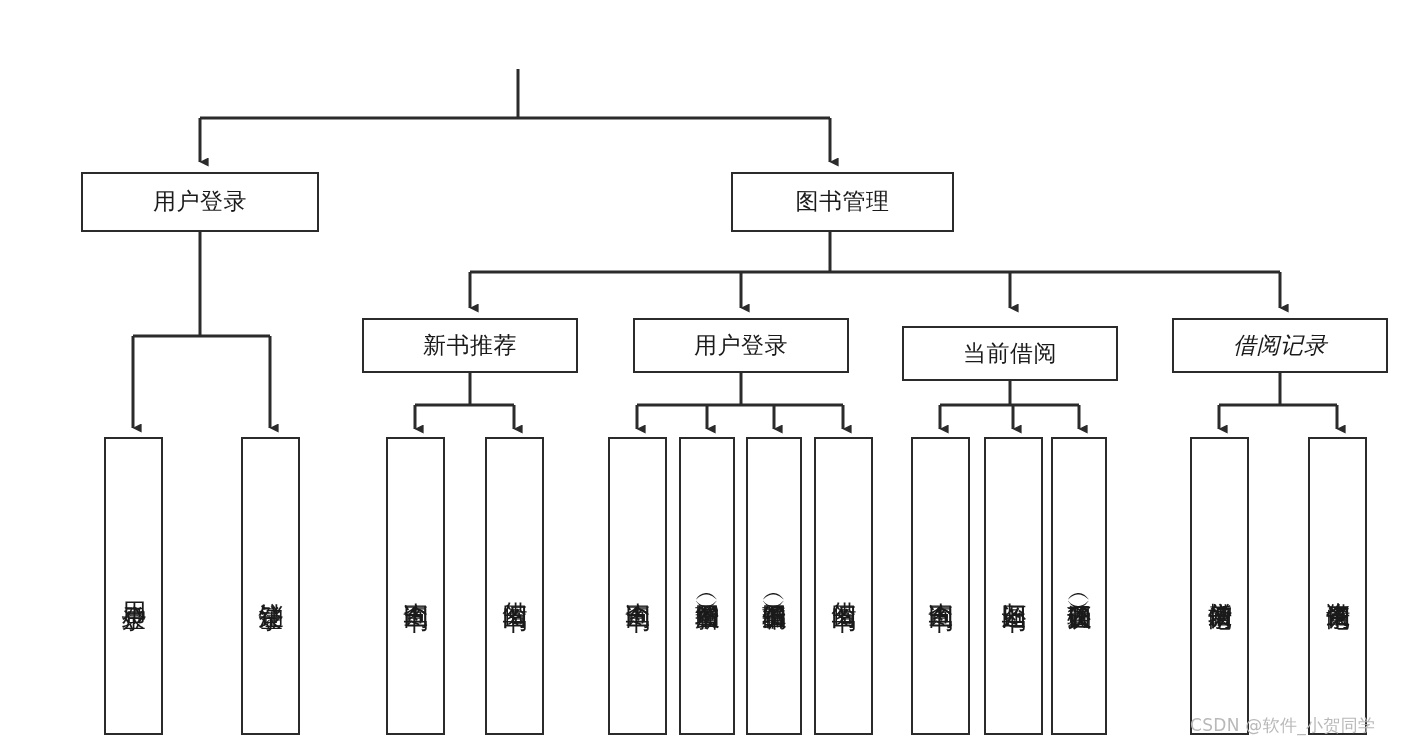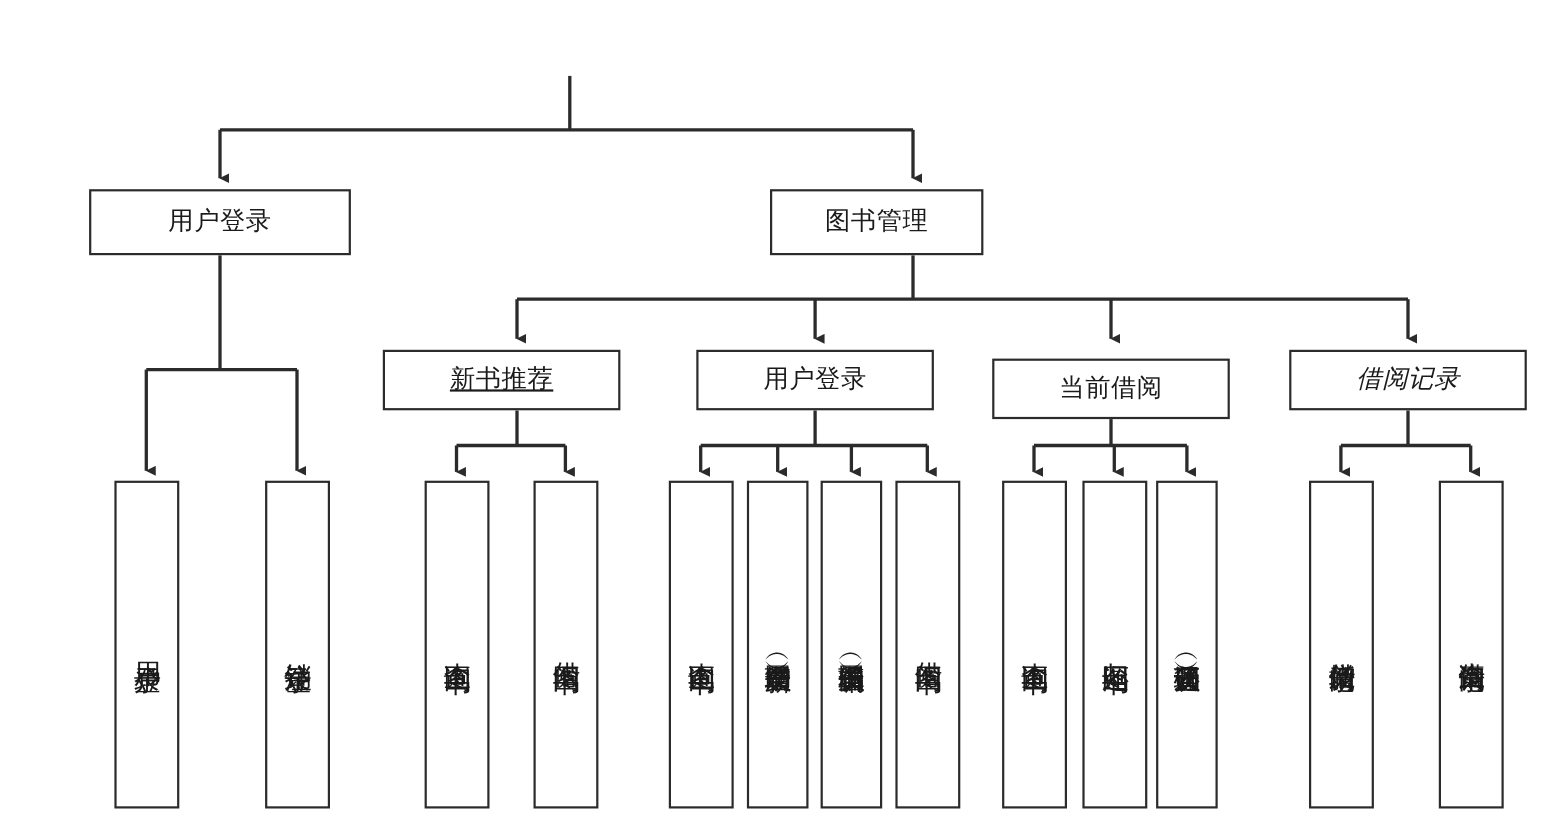--- a/index.html
+++ b/index.html
@@ -112,23 +112,23 @@
       <path d="M 1280,373 L 1280,405"></path>
       <path d="M 1219,405 L 1337,405"></path>
       <path d="M 1219,405 L 1219,429" marker-end="url(#arrowhead)"></path>
       <path d="M 1337,405 L 1337,429" marker-end="url(#arrowhead)"></path>
     </g>
   </svg>
 
 
   <div class="node node-h" style="left:81px; top:172px; width:238px; height:60px;">用户登录</div>
 
-  <div class="node node-h" style="left:700px; top:172px; width:194px; height:60px;">图书管理</div>
+  <div class="node node-h" style="left:731px; top:172px; width:223px; height:60px;">图书管理</div>
 
-  <div class="node node-h" style="left:348px; top:318px; width:216px; height:55px;text-decoration:underline;">新书推荐</div>
+  <div class="node node-h" style="left:362px; top:318px; width:216px; height:55px;">新书推荐</div>
 
   <div class="node node-h" style="left:633px; top:318px; width:216px; height:55px;">用户登录</div>
 
   <div class="node node-h" style="left:902px; top:326px; width:216px; height:55px;">当前借阅</div>
 
   <div class="node node-h" style="left:1172px; top:318px; width:216px; height:55px;font-style:italic;">借阅记录</div>
 
   <div class="node node-v" style="left:104px; top:437px; width:59px; height:298px;">用户登录</div>
 
   <div class="node node-v" style="left:241px; top:437px; width:59px; height:298px;">注销登录</div>
@@ -148,14 +148,15 @@
   <div class="node node-v" style="left:911px; top:437px; width:59px; height:298px;">查询图书</div>
 
   <div class="node node-v" style="left:984px; top:437px; width:59px; height:298px;">归还图书</div>
 
   <div class="node node-v" style="left:1051px; top:437px; width:56px; height:298px; font-size:24px; line-height:1.18; letter-spacing:0px;">确认归还（管理员）</div>
 
   <div class="node node-v" style="left:1190px; top:437px; width:59px; height:298px; font-size:24px; line-height:1.22; letter-spacing:1px;">新增借阅记录</div>
 
   <div class="node node-v" style="left:1308px; top:437px; width:59px; height:298px; font-size:24px; line-height:1.22; letter-spacing:1px;">查询借阅记录</div>
 
+  <div class="watermark">CSDN @软件_小贺同学</div>
 
 </div>
 
 </body></html>

